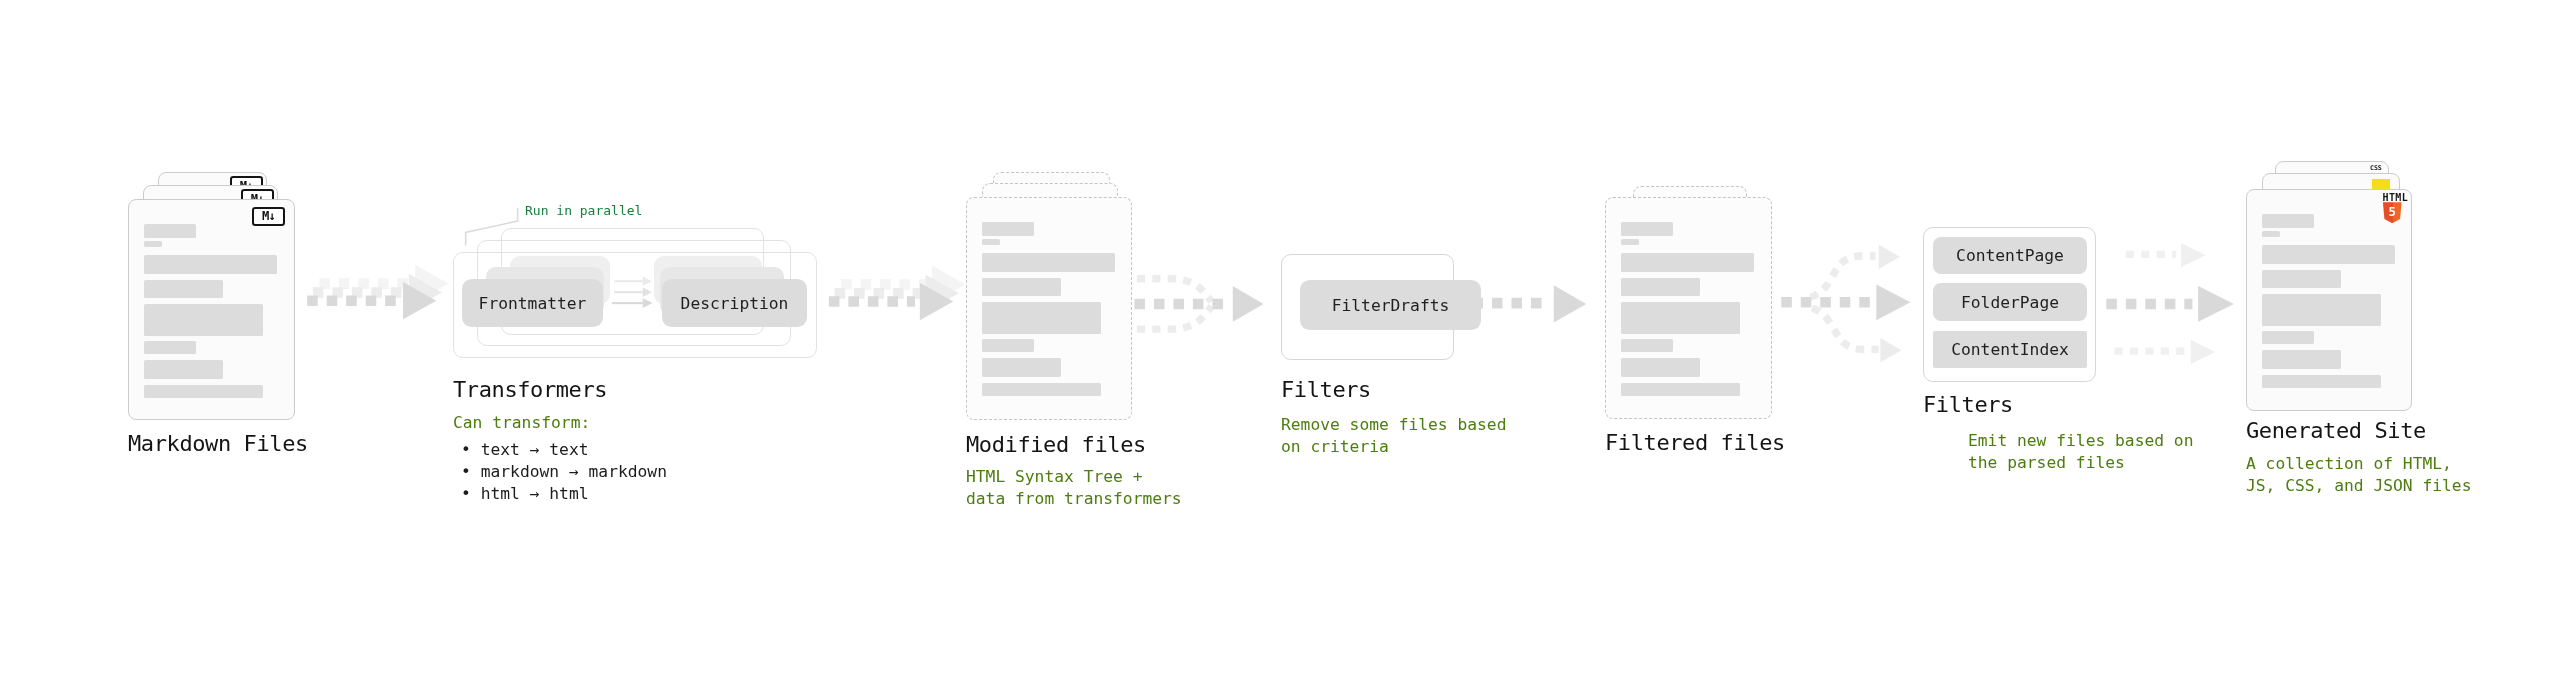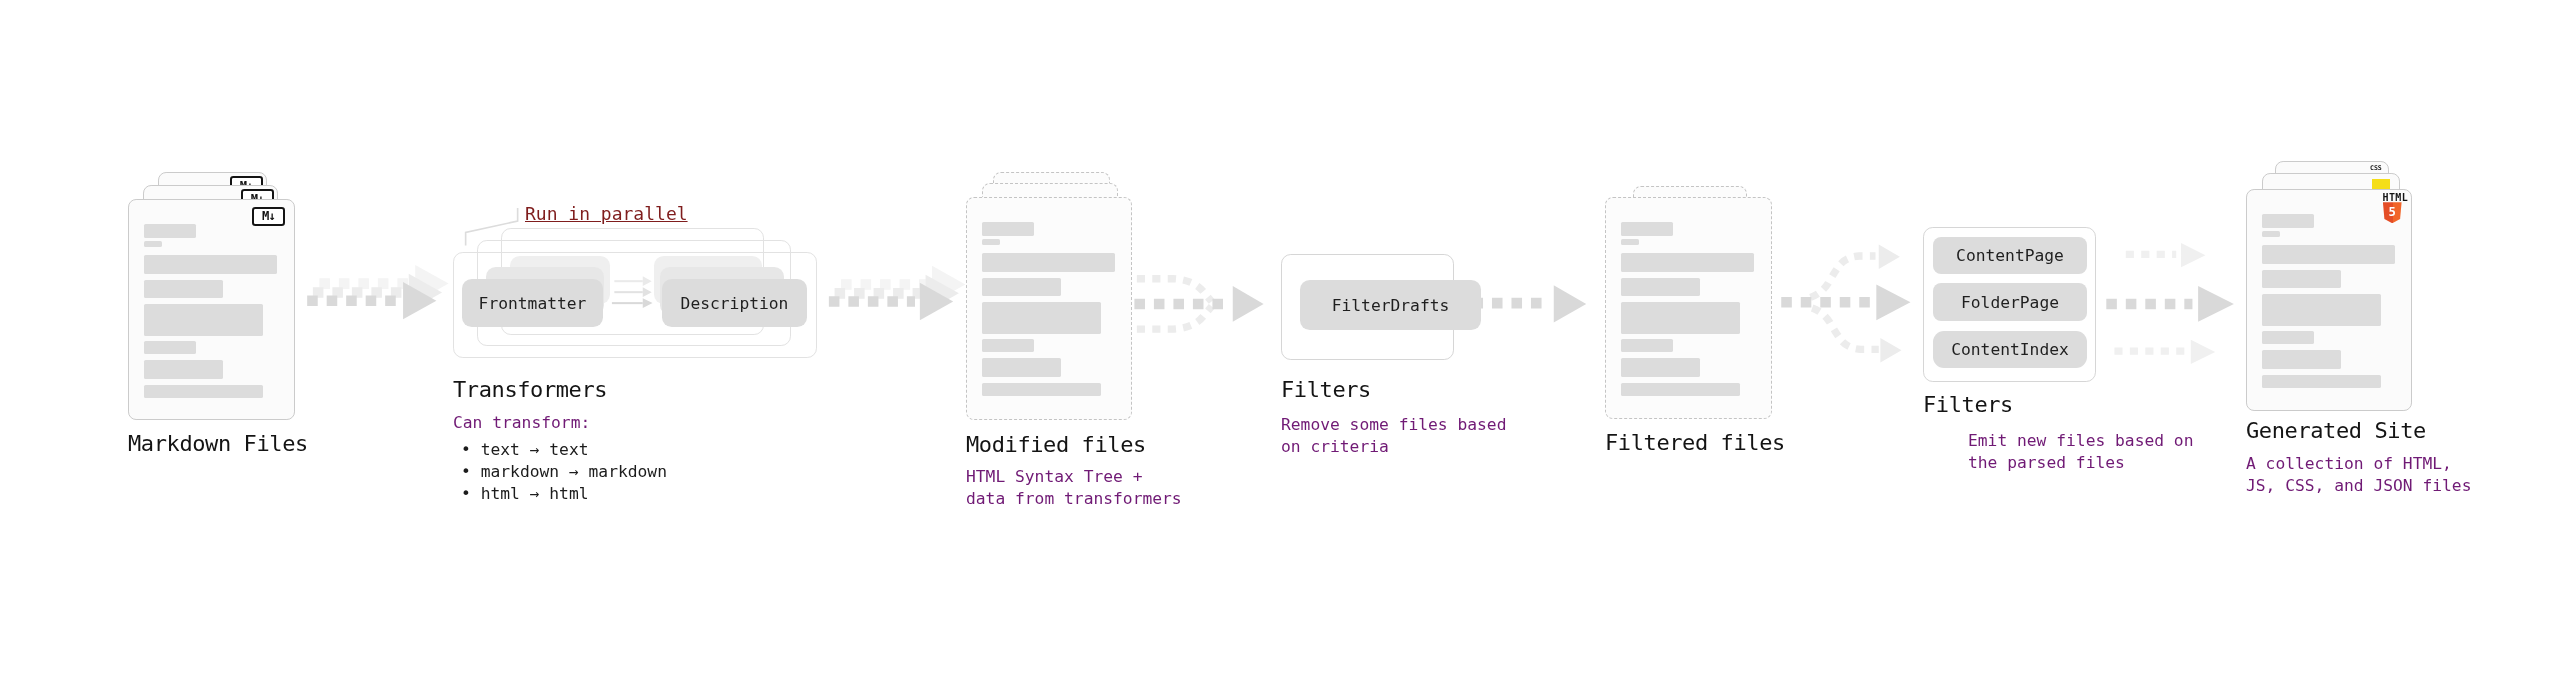--- a/index.html
+++ b/index.html
@@ -28,22 +28,22 @@
   
   .outline{position:absolute;border:1.6px solid #e2e2e2;border-radius:9.8px;box-sizing:border-box;background:transparent;}
   .outline.strong{border-color:#d6d6d6;}
   
   .graybox{position:absolute;display:flex;align-items:center;justify-content:center;
     background:#dcdcdc;border-radius:9.8px;font-size:16.3px;color:#1f1f1f;box-sizing:border-box;}
   .graybox.g2{background:#e7e7e7;}
   .graybox.g3{background:#efefef;}
   
   .label{position:absolute;font-size:22px;font-weight:500;letter-spacing:-0.4px;color:#141414;white-space:nowrap;}
-  .caption{position:absolute;font-size:16.3px;line-height:22px;color:#701a75;white-space:pre-line;}
-  .annotation{position:absolute;font-size:18px;color:#7f1d1d;white-space:nowrap;text-decoration:underline;}
+  .caption{position:absolute;font-size:16.3px;line-height:22px;color:#4d7c0f;white-space:pre-line;}
+  .annotation{position:absolute;font-size:13px;color:#15803d;white-space:nowrap;}
   .bullets{position:absolute;font-size:16.3px;line-height:22px;color:#1c1c1c;padding-left:8.1px;}
 </style>
 </head>
 <body>
 
 <div class="canvas">
 
   <svg class="arrows-layer" width="2576" height="681" viewBox="0 0 3170 838">
 
     <g>
@@ -206,21 +206,21 @@
           <div class="bar" style="left: 14.6px; top: 185px; width: 119px; height: 13px;"></div>
         </div>
     </div>
   </div>
   <div class="label" style="left:1605px;top:430px;">Filtered files</div>
 
   <div>
     <div class="outline strong" style="left:1923px;top:227px;width:173px;height:155px;"></div>
     <div class="graybox" style="left:1933px;top:237px;width:154px;height:37px;border-radius:8.1px;">ContentPage</div>
     <div class="graybox" style="left:1933px;top:283px;width:154px;height:38px;border-radius:8.1px;">FolderPage</div>
-    <div class="graybox" style="left:1933px;top:331px;width:154px;height:37px;border-radius:11px;">ContentIndex</div>
+    <div class="graybox" style="left:1933px;top:331px;width:154px;height:37px;border-radius:2px;">ContentIndex</div>
   </div>
   <div class="label" style="left:1923px;top:392px;">Filters</div>
   <div class="caption" style="left:1923px;top:430px;margin-left:45px;">Emit new files based on
 the parsed files</div>
 
   <div>
     <div class="card" style="left:2275px;top:161px;width:114px;height:98px;">
       <div class="css-badge" style="right:2.4px;top:3.3px;">
         <span class="css-word">CSS</span>
         <div class="css-bar"></div>

